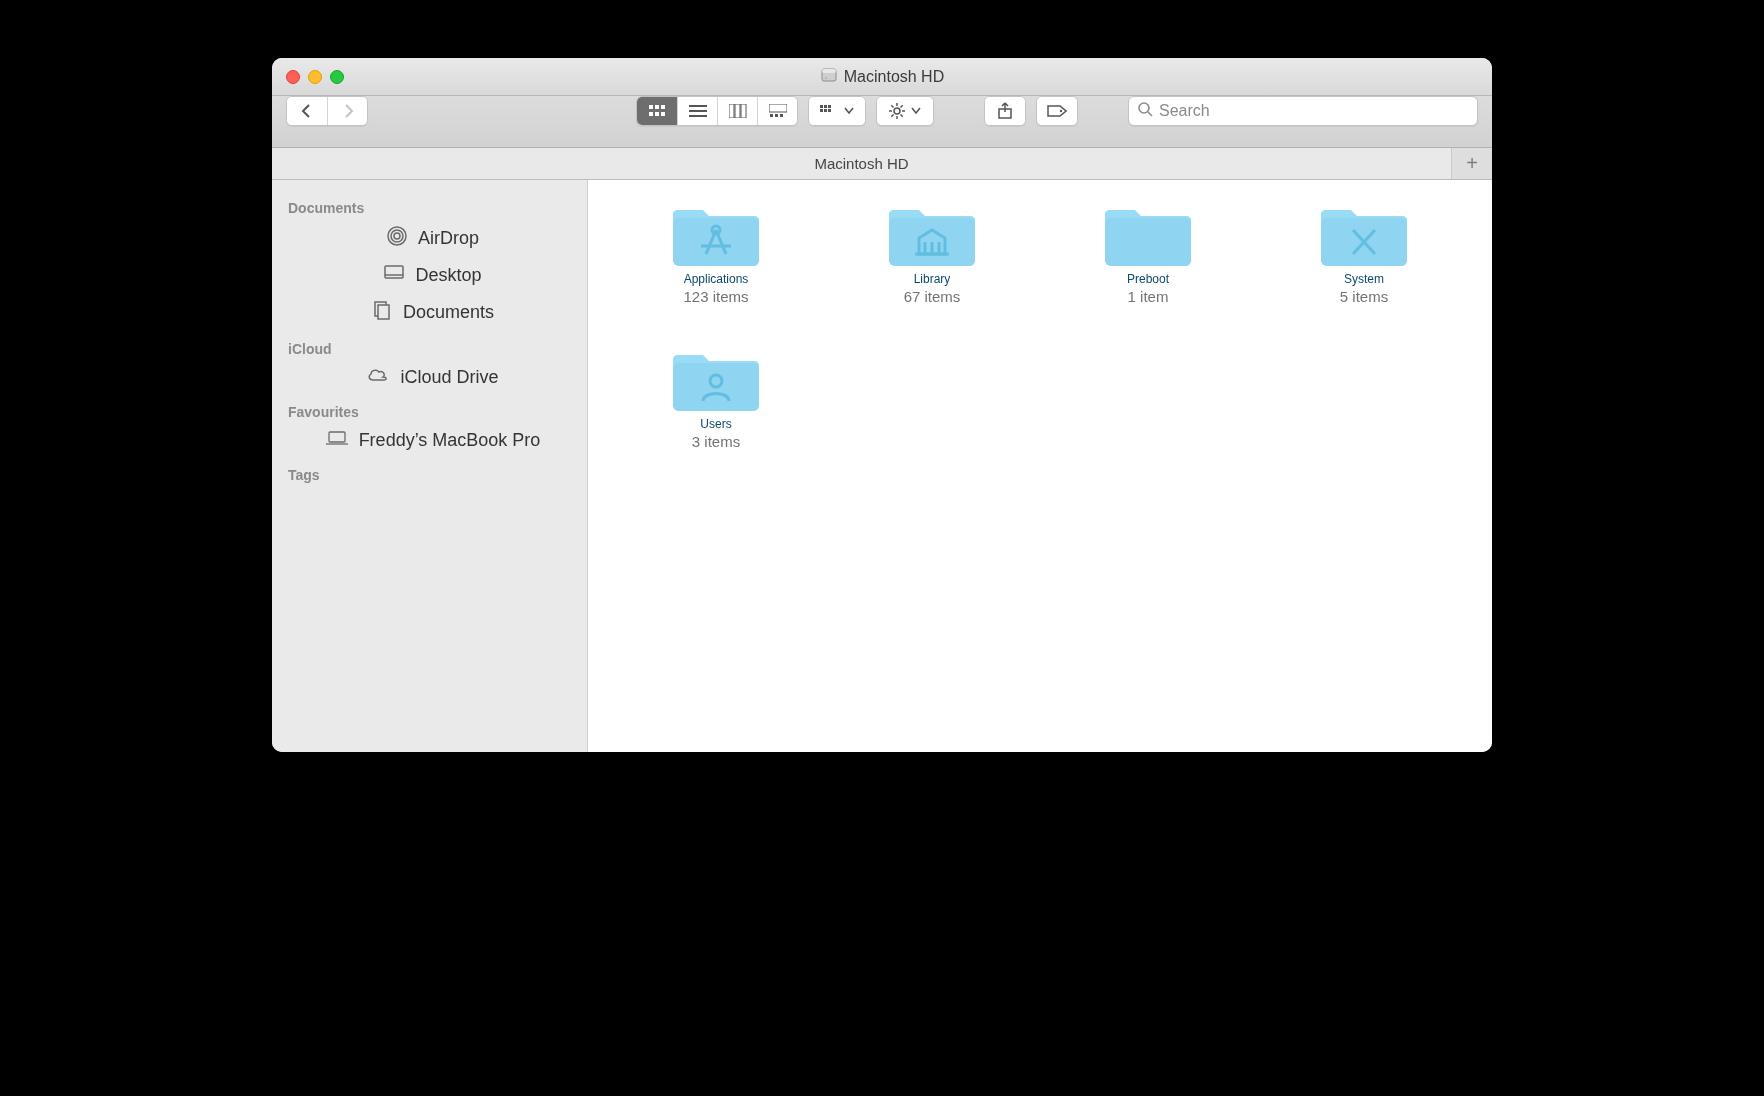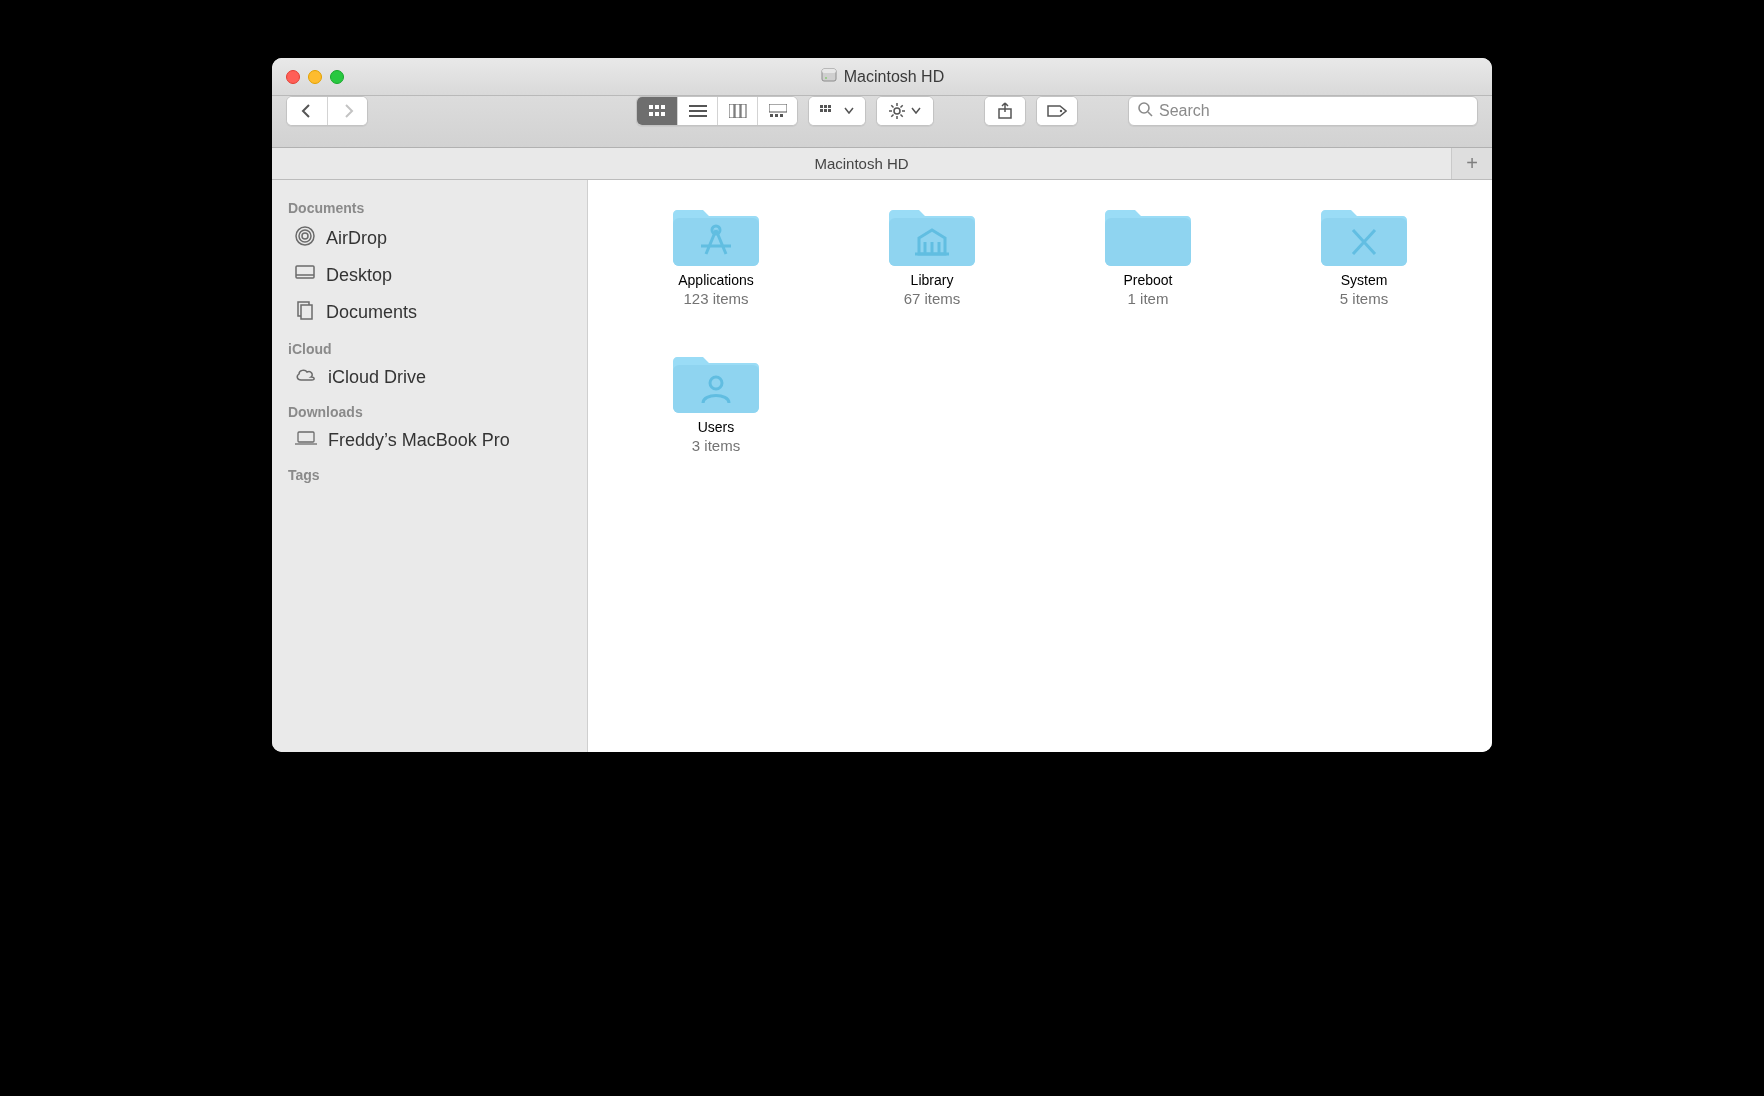--- a/index.html
+++ b/index.html
@@ -165,42 +165,43 @@
     font-weight: 600;
     padding: 10px 16px 4px 16px;
   }
   .sb-item {
     display: flex;
     align-items: center;
     gap: 10px;
     padding: 5px 16px 5px 22px;
     color: #343434;
     font-size: 18px;
+    justify-content: center;
   }
   .sb-item svg { flex-shrink: 0; }
   
   .content {
     flex: 1;
     background: #fff;
     padding: 20px 30px;
   }
   .icon-grid {
     display: grid;
     grid-template-columns: repeat(4, 1fr);
     gap: 40px 20px;
   }
   .folder-item {
     display: flex;
     flex-direction: column;
     align-items: center;
     text-align: center;
   }
   .folder-name {
-    font-size: 14px;
-    color: #000000;
+    font-size: 12px;
+    color: #0c4a6e;
     margin-top: 6px;
   }
   .folder-meta {
     font-size: 15px;
     color: #737373;
     margin-top: 2px;
   }
   
   .folder-icon {
     width: 86px;
@@ -404,21 +405,21 @@
 
       <div class="sb-item">
         <span>
           <svg width="24" height="18" viewBox="0 0 24 18">
               <path d="M7 14 C3 14 2 10 5 8 C5 4 11 3 13 6 C17 4 20 9 17 11 C21 11 21 14 18 14 Z" fill="none" stroke="#6b6b6b" stroke-width="1.5"></path>
             </svg>
         </span>
         <span>iCloud Drive</span>
       </div>
 
-      <div class="sb-header">Downloads</div>
+      <div class="sb-header">Favourites</div>
 
       <div class="sb-item">
         <span>
           <svg width="24" height="18" viewBox="0 0 24 18">
               <rect x="4" y="3" width="16" height="10" rx="1" fill="none" stroke="#6b6b6b" stroke-width="1.3"></rect>
               <line x1="1" y1="15" x2="23" y2="15" stroke="#6b6b6b" stroke-width="1.3"></line>
             </svg>
         </span>
         <span>Freddy’s MacBook Pro</span>
       </div>

